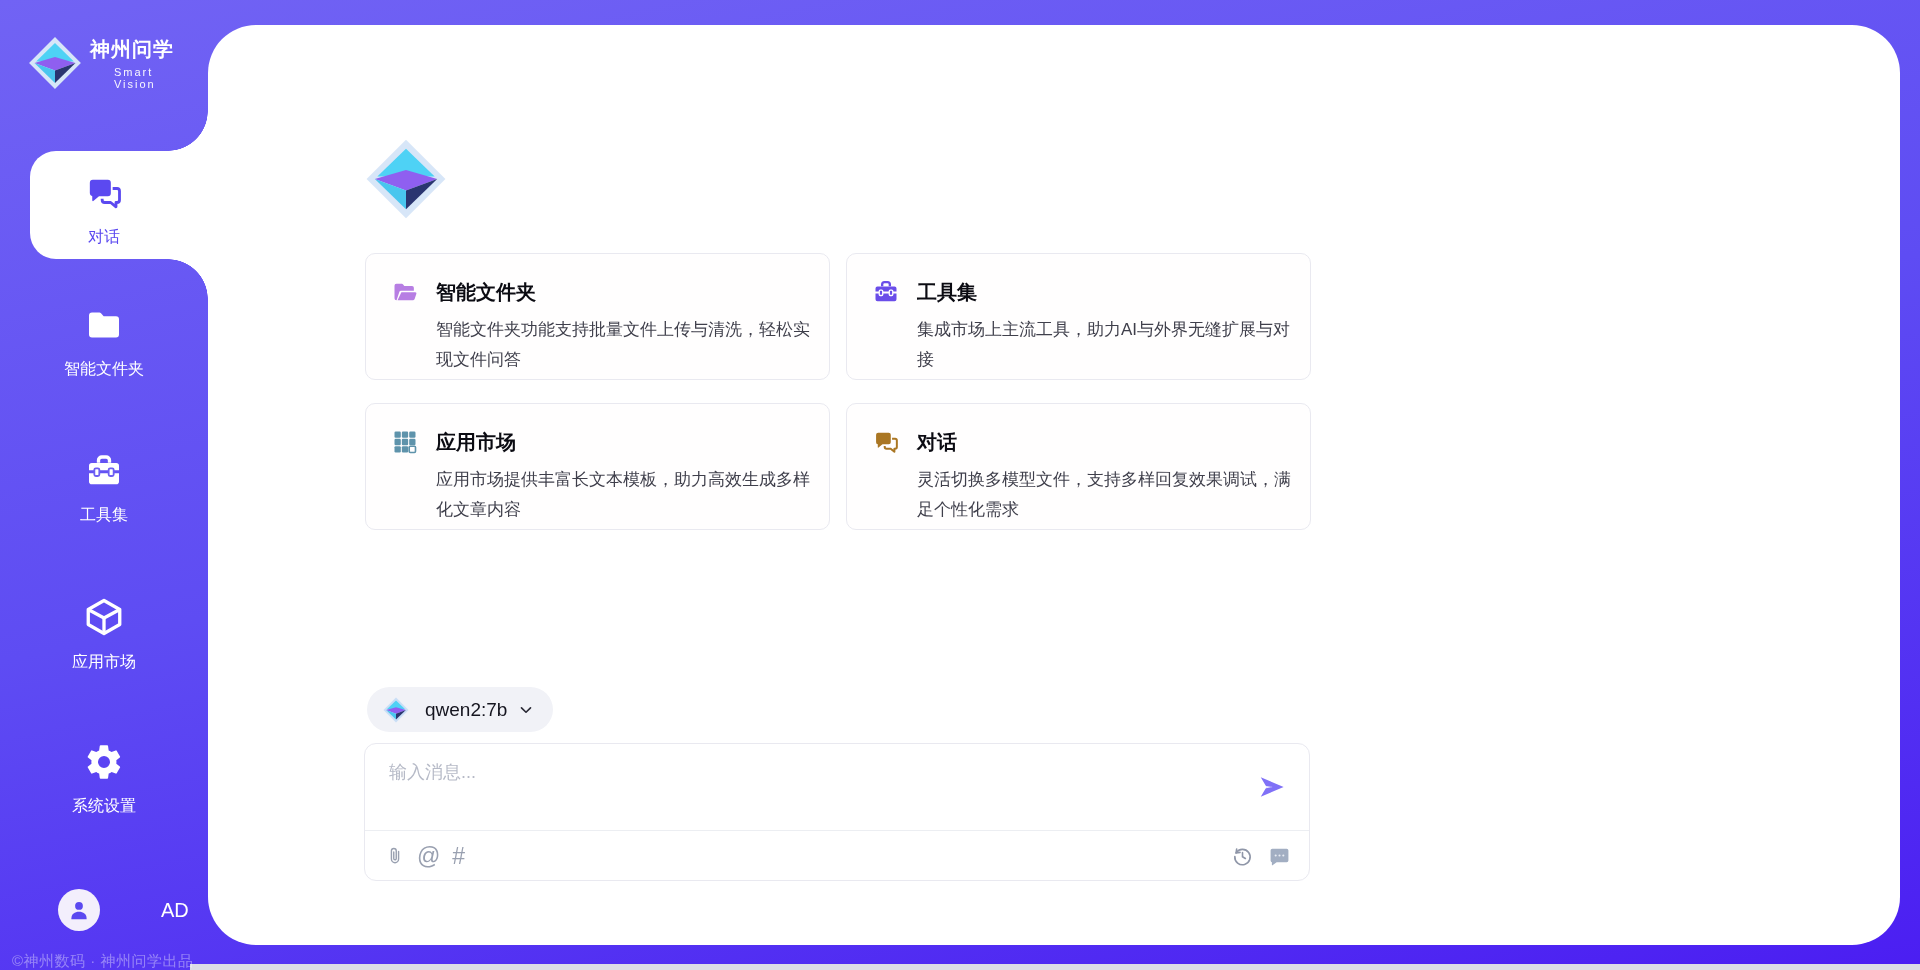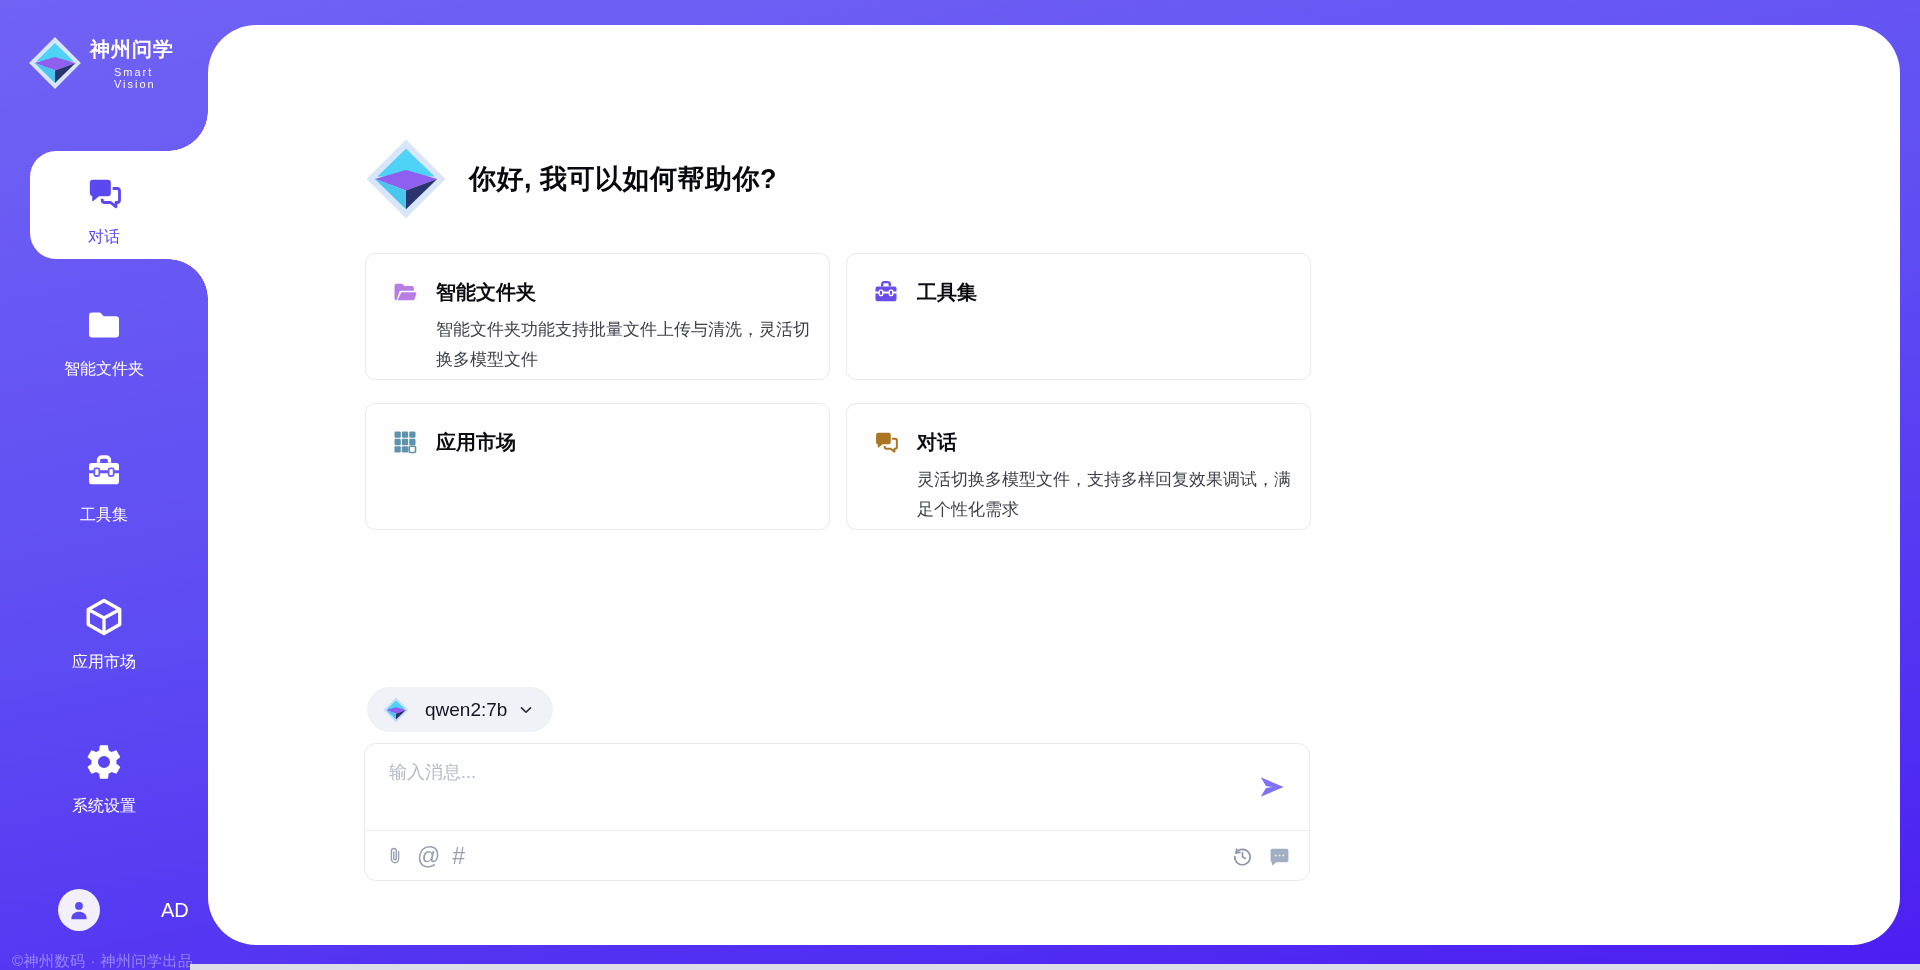--- a/index.html
+++ b/index.html
@@ -205,66 +205,67 @@
   </div>
 
   <div class="greeting">
     <svg class="logo" viewBox="0 0 100 100">
       <polygon points="50,2 98,50 50,98 2,50" fill="#d7e6f8"></polygon>
       <polygon points="50,13 85,47 15,47" fill="#4ed2f5"></polygon>
       <polygon points="12,50 50,39 88,50 50,64" fill="#8f5ff0"></polygon>
       <polygon points="12,50 50,64 50,87" fill="#49c6ee"></polygon>
       <polygon points="50,64 88,50 50,87" fill="#2a3570"></polygon>
     </svg>
-    <div class="greeting-text">你好, 我可以如何帮助你?</div>
   </div>
 
   <div class="cards">
 
     <div class="card">
       <div class="card-head">
         <svg class="card-icon" viewBox="0 0 24 24">
           <path fill="#b77ee3" d="M9.6 5H4.6A1.6 1.6 0 0 0 3 6.6v10.8A1.6 1.6 0 0 0 4.6 19h.2l2.4-7.2a1.4 1.4 0 0 1 1.33-.96h11.07V8.4a1.6 1.6 0 0 0-1.6-1.6h-6.6l-1.2-1.5a1.2 1.2 0 0 0-.9-.3z"></path>
           <path fill="#b77ee3" d="M8.9 12.2h11.9a1 1 0 0 1 .95 1.3l-1.5 4.6a1.3 1.3 0 0 1-1.24.9H5.6z"></path>
         </svg>
         <span class="card-title">智能文件夹</span>
       </div>
-      <div class="card-desc">智能文件夹功能支持批量文件上传与清洗，灵活切换多模型文件</div>
+      <div class="card-desc">智能文件夹功能支持批量文件上传与清洗，轻松实现文件问答</div>
     </div>
 
     <div class="card">
       <div class="card-head">
         <svg class="card-icon" viewBox="0 0 24 24">
           <path fill="none" stroke="#6a4de9" stroke-width="2" d="M8.7 7V5.6a2 2 0 0 1 2-2h2.6a2 2 0 0 1 2 2V7"></path>
           <path fill="#6a4de9" d="M4.7 7.2h14.6a1.7 1.7 0 0 1 1.7 1.7v2.6H3V8.9a1.7 1.7 0 0 1 1.7-1.7z"></path>
           <path fill="#6a4de9" d="M3 13.3h18v5a1.7 1.7 0 0 1-1.7 1.7H4.7A1.7 1.7 0 0 1 3 18.3z"></path>
           <rect x="6.2" y="10.4" width="3" height="4.6" rx="0.9" fill="#6a4de9" stroke="#ffffff" stroke-width="1.1"></rect>
           <rect x="14.8" y="10.4" width="3" height="4.6" rx="0.9" fill="#6a4de9" stroke="#ffffff" stroke-width="1.1"></rect>
         </svg>
         <span class="card-title">工具集</span>
       </div>
+      <div class="card-desc">集成市场上主流工具，助力AI与外界无缝扩展与对接</div>
     </div>
 
     <div class="card">
       <div class="card-head">
         <svg class="card-icon" viewBox="0 0 24 24">
           <g fill="#5e93ab">
             <rect x="3" y="3" width="5.4" height="5.4" rx="1"></rect>
             <rect x="9.3" y="3" width="5.4" height="5.4" rx="1"></rect>
             <rect x="15.6" y="3" width="5.4" height="5.4" rx="1"></rect>
             <rect x="3" y="9.3" width="5.4" height="5.4" rx="1"></rect>
             <rect x="9.3" y="9.3" width="5.4" height="5.4" rx="1"></rect>
             <rect x="15.6" y="9.3" width="5.4" height="5.4" rx="1"></rect>
             <rect x="3" y="15.6" width="5.4" height="5.4" rx="1"></rect>
             <rect x="9.3" y="15.6" width="5.4" height="5.4" rx="1"></rect>
           </g>
           <rect x="15.6" y="15.6" width="5.4" height="5.4" rx="1" fill="none" stroke="#5e93ab" stroke-width="1.4"></rect>
         </svg>
         <span class="card-title">应用市场</span>
       </div>
+      <div class="card-desc">应用市场提供丰富长文本模板，助力高效生成多样化文章内容</div>
     </div>
 
     <div class="card">
       <div class="card-head">
         <svg class="card-icon" viewBox="0 0 24 24">
           <path fill="#aa7623" d="M3.5 4h10A1.8 1.8 0 0 1 15.3 5.8v6.4a1.8 1.8 0 0 1-1.8 1.8H8.2l-3.4 2.8a.4.4 0 0 1-.65-.31V14A1.8 1.8 0 0 1 2.7 12.2V5.8A1.8 1.8 0 0 1 4.5 4z" transform="translate(.8 0)"></path>
           <path fill="none" stroke="#aa7623" stroke-width="1.7" stroke-linejoin="round" d="M17.2 9.3h2.6a1.5 1.5 0 0 1 1.5 1.5v5.4a1.5 1.5 0 0 1-1.5 1.5h-.6v2.6l-3.2-2.6h-3.6a1.5 1.5 0 0 1-1.5-1.5v-.7"></path>
         </svg>
         <span class="card-title">对话</span>
       </div>

